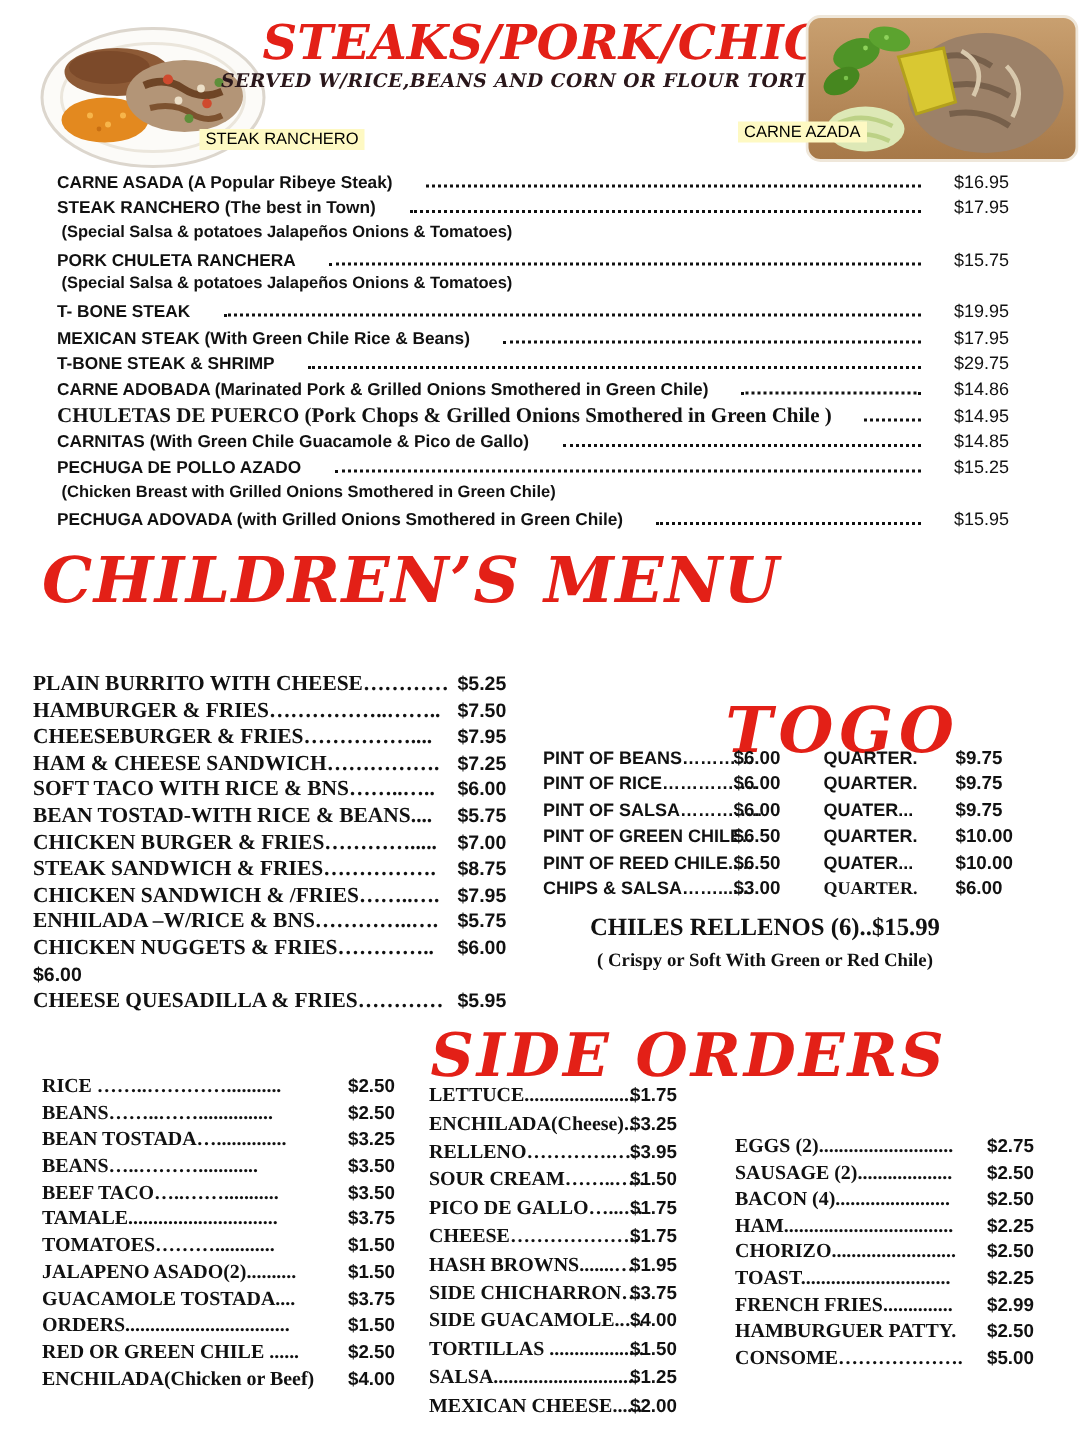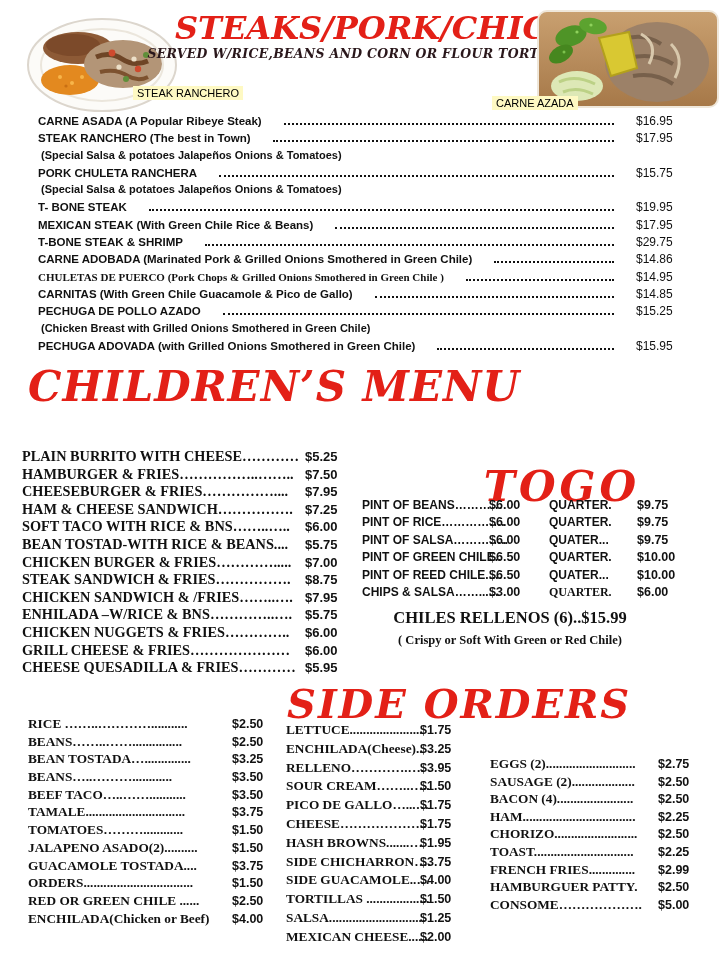--- a/index.html
+++ b/index.html
@@ -16,30 +16,30 @@
   .h-children{left:28px;top:366px;font-size:42px;letter-spacing:1px;}
   .h-togo{left:455px;top:434px;width:185px;text-align:right;font-size:42px;letter-spacing:4px;margin-top:32px;}
   .h-side{left:287px;top:684px;font-size:40px;letter-spacing:2px;}
 
   
   .plate-svg{position:absolute;left:26px;top:17px;width:152px;height:96px;}
   .photo-svg{position:absolute;left:537px;top:10px;width:182px;height:98px;}
   .img-label{position:absolute;background:#fef9c3;color:#000;font-weight:400;
              font-size:11px;padding:1px 4px;white-space:nowrap;}
   .lbl-steak{left:133px;top:86px;}
-  .lbl-carne{left:492px;top:96px;}
+  .lbl-carne{left:492px;top:81px;}
 
   
   .main-list{position:absolute;left:38px;top:114px;width:648px;}
   .mrow{display:flex;align-items:baseline;height:17.3px;gap:18px;}
   .mname{font-weight:700;font-size:11.5px;white-space:nowrap;}
   .leader{flex:1;border-bottom:2px dotted #111;margin:0 4px 3px 4px;min-width:10px;}
   .mprice{width:50px;font-weight:400;font-size:12px;text-align:left;}
   .mrow.note .mname{padding-left:3px;font-size:11px;}
-  .mrow.serif .mname{font-family:"Liberation Serif",serif;font-size:11px;text-align:right;}
+  .mrow.serif .mname{font-family:"Liberation Serif",serif;font-size:14px;text-align:right;}
 
   
   .child-list{position:absolute;left:22px;top:448px;width:350px;}
   .crow{display:flex;align-items:baseline;height:17.6px;}
   .cname{width:283px;font-family:"Liberation Serif",serif;font-weight:700;
          font-size:14.3px;white-space:nowrap;overflow:visible;}
   .cprice{font-weight:700;font-size:13px;}
 
   
   .togo-list{position:absolute;left:362px;top:498px;}
@@ -254,21 +254,20 @@
         <span class="cname">ENHILADA –W/RICE &amp; BNS…………..….</span>
         <span class="cprice">$5.75</span>
       </div>
 
       <div class="crow">
         <span class="cname">CHICKEN NUGGETS &amp; FRIES…………..</span>
         <span class="cprice">$6.00</span>
       </div>
 
       <div class="crow">
-        <span class="cname">GRILL CHEESE &amp; FRIES…………………</span>
         <span class="cprice">$6.00</span>
       </div>
 
       <div class="crow">
         <span class="cname">CHEESE QUESADILLA &amp; FRIES…………</span>
         <span class="cprice">$5.95</span>
       </div>
     </section>
 
   <div class="script-heading h-togo">TOGO</div>

